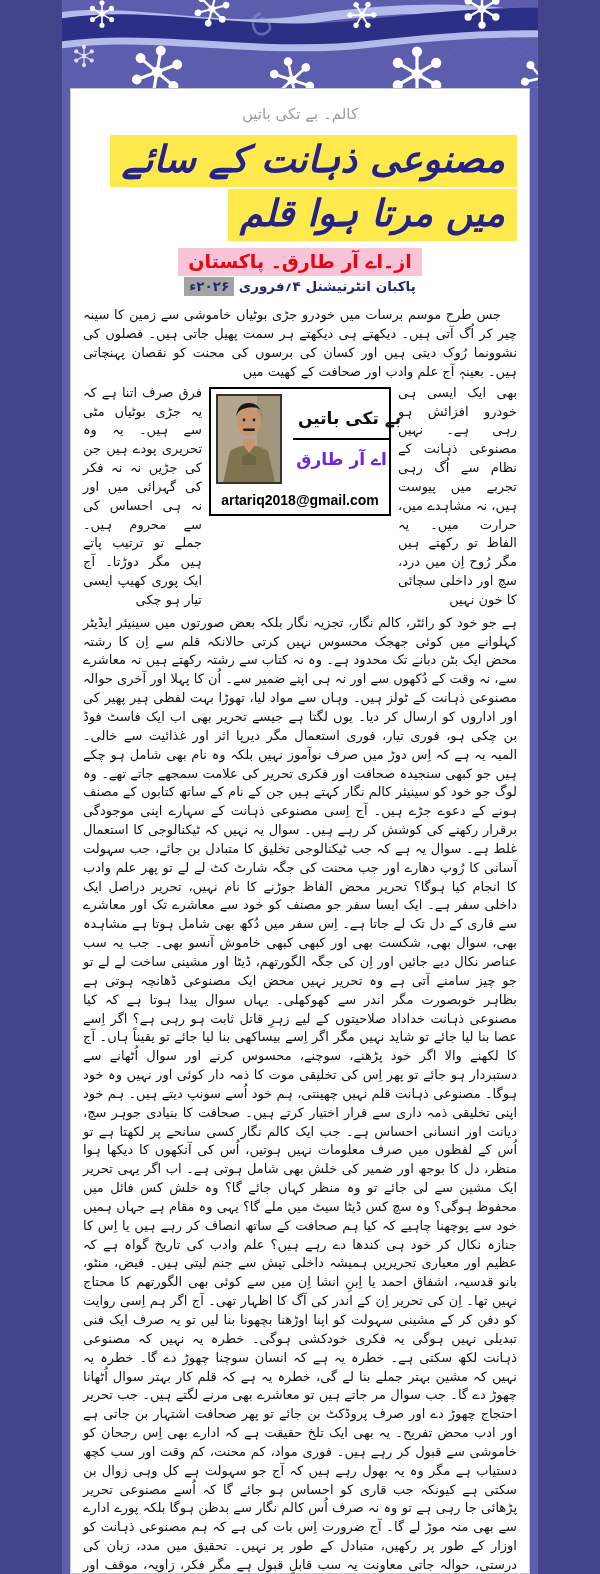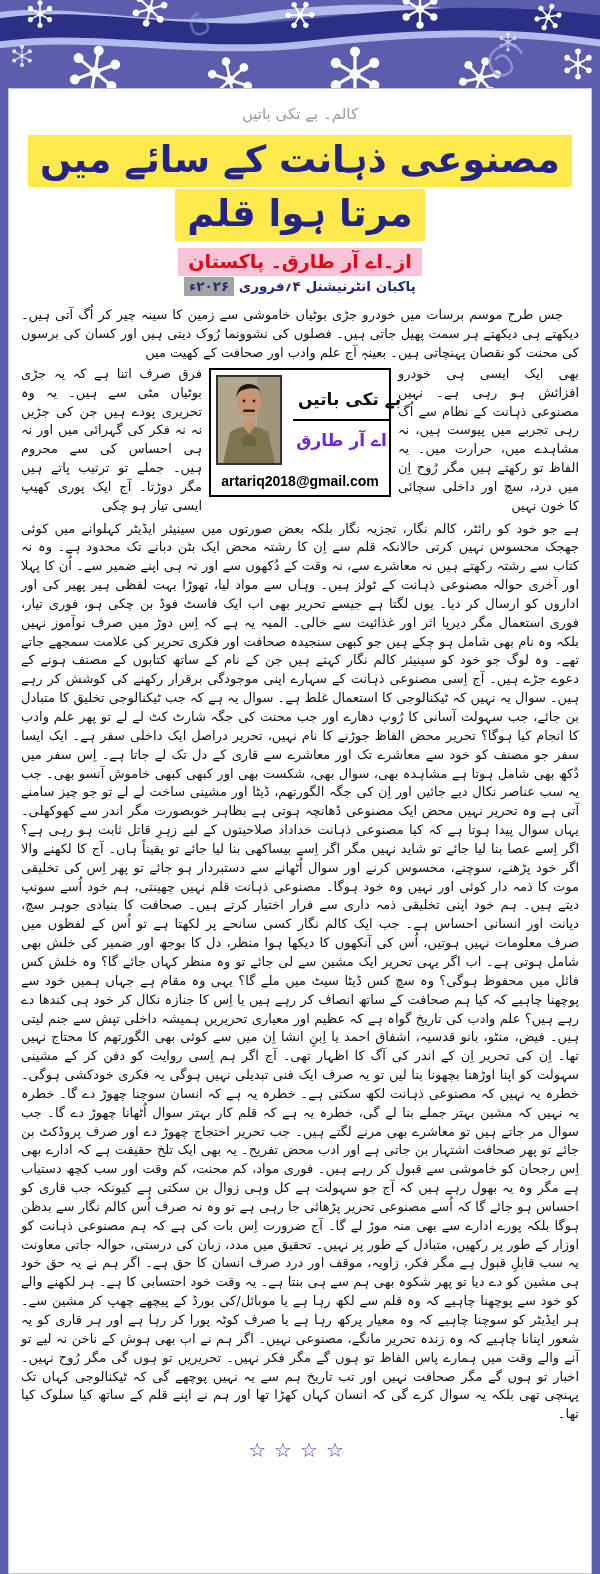--- a/index.html
+++ b/index.html
@@ -1,21 +1,21 @@
 <!DOCTYPE html>
 <html lang="ur"><head>
 <meta charset="utf-8">
 <style>
   html,body{margin:0;padding:0;}
   body{background:#44448c;font-family:"DejaVu Sans",sans-serif;}
-  .frame{position:relative;width:600px;height:1574px;margin:0 auto;background:#5d5dad;overflow:hidden;}
+  .frame{position:relative;width:476px;height:1574px;margin:0 auto;background:#5d5dad;overflow:hidden;}
   .deco-header{position:absolute;top:0;left:0;width:600px;height:88px;display:block;}
   .card{position:absolute;top:88px;left:8px;right:8px;bottom:0;background:#ffffff;border:1px solid #c4c4da;box-sizing:border-box;padding:12px 12px 0 12px;}
   .kicker{text-align:center;color:#9b9b9b;font-size:15px;margin:4px 0 10px 0;letter-spacing:.5px;}
-  .headline{text-align:center;margin:6px 0 10px 0;line-height:1.45;}
+  .headline{text-align:right;margin:6px 0 10px 0;line-height:1.45;font-style:italic;}
   .headline .hl-yellow{background:#ffe94d;color:#232388;font-weight:bold;font-size:37px;padding:3px 12px 6px 12px;box-decoration-break:clone;}
   .byline{text-align:center;margin:10px 0 6px 0;}
   .byline .hl-pink{background:#f9c4d8;color:#e30613;font-weight:bold;font-size:19px;padding:2px 10px 4px 10px;}
   .dateline{text-align:center;margin:4px 0 12px 0;color:#232a7a;font-size:13.5px;font-weight:bold;direction:rtl;}
   .dateline .hl-green{background:#a3a3a3;padding:1px 5px 2px 5px;}
   .bodytext{direction:rtl;text-align:justify;color:#131313;font-size:13px;line-height:1.45;}
   .para{margin:0 0 2px 0;}
   .intro{text-indent:16px;}
   .wrap-band{display:flex;direction:rtl;align-items:flex-start;margin:2px 0 4px 0;}
   .col{flex:1;margin:0;text-align:justify;}

